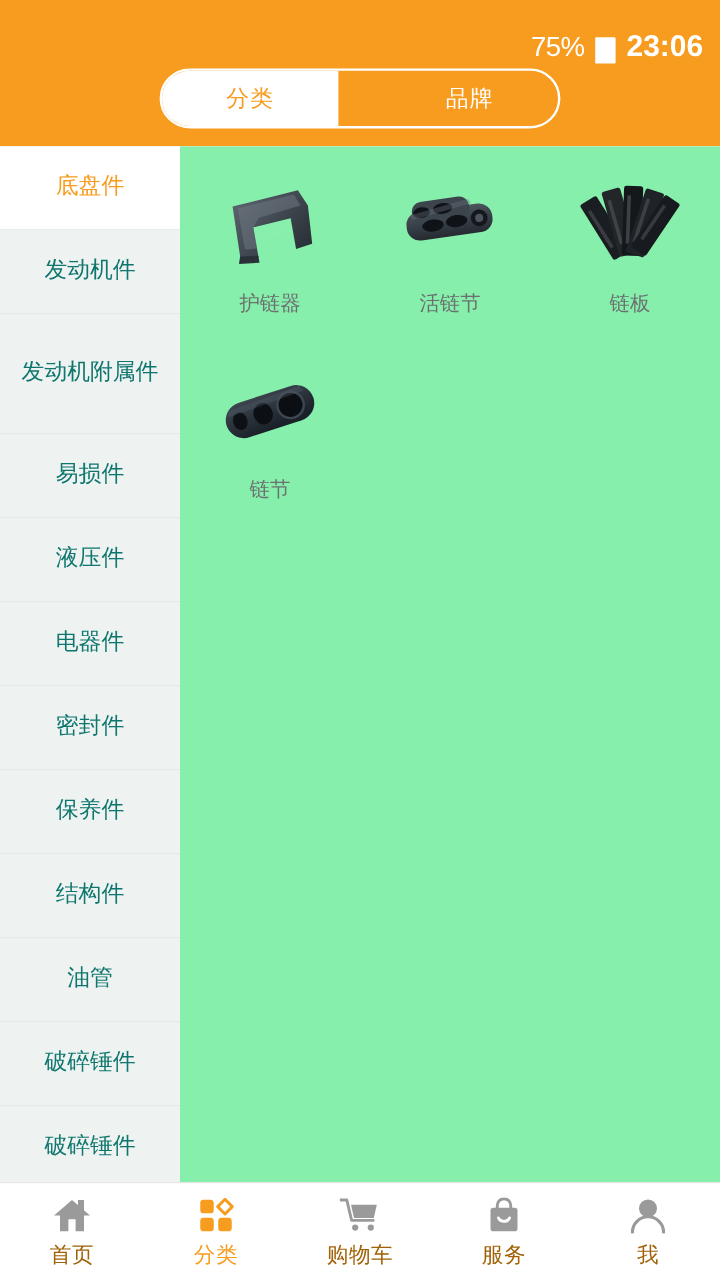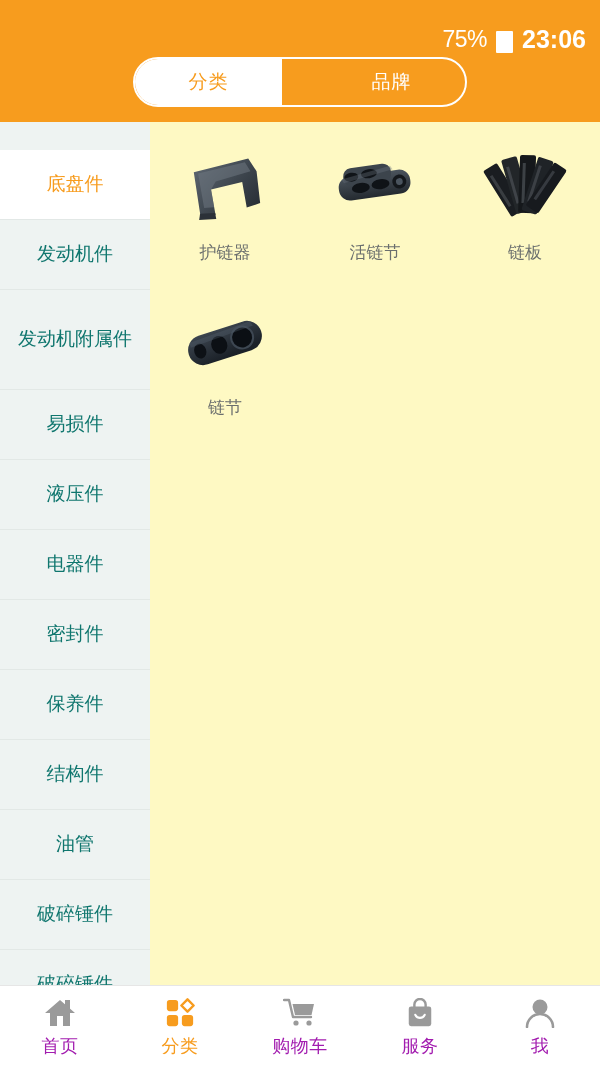--- a/index.html
+++ b/index.html
@@ -71,27 +71,26 @@
     padding:10px 12px;
     border-bottom:1px solid #e2e8e6;
     background:#eef3f2;
     cursor:pointer;
     line-height:1.38;
   }
   .side-item.active {
     background:#ffffff;
     color:#f79c1e;
     border-bottom:1px solid #e2e8e6;
-    margin-top:28px;
   }
   .side-item.tall { min-height:100px; }
 
   
   .content {
-    flex:1 1 auto; height:863px; background:#fef9c3;
+    flex:1 1 auto; height:863px; background:#86efac;
     padding:18px 0 0 0;
     overflow:hidden;
   }
   .grid {
     display:flex; flex-wrap:wrap;
     align-content:flex-start;
   }
   .cell {
     width:150px; height:155px;
     display:flex; flex-direction:column;
@@ -113,21 +112,21 @@
     border-top:1px solid #e6e6e6;
     display:flex;
   }
   .tab {
     flex:1 1 20%;
     display:flex; flex-direction:column;
     align-items:center; justify-content:center;
     gap:4px; cursor:pointer; user-select:none;
   }
   .tab-ico { width:34px; height:34px; display:flex; align-items:center; justify-content:center; }
-  .tab-label { font-size:18px; color:#a21caf; letter-spacing:0.5px; }
+  .tab-label { font-size:18px; color:#a16207; letter-spacing:0.5px; }
   .tab.active .tab-label { color:#f79c1e; }
 </style>
 </head>
 <body>
 
 <div class="phone">
 
   <div class="header">
 
     <div class="statusbar">

